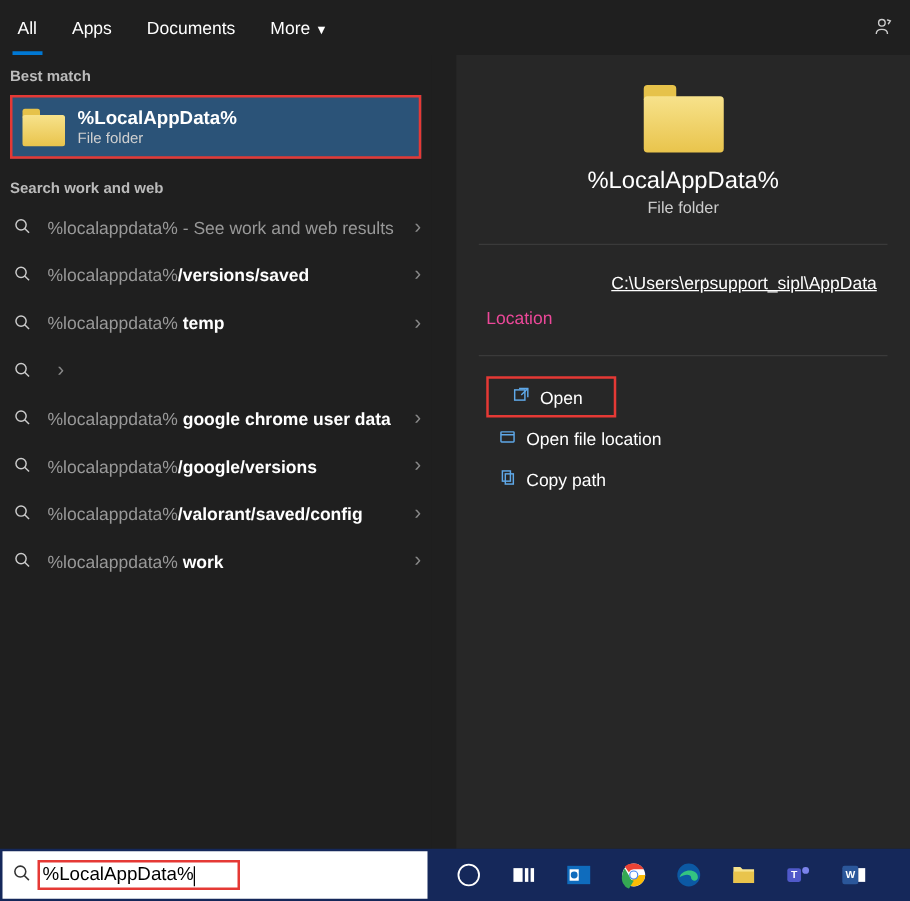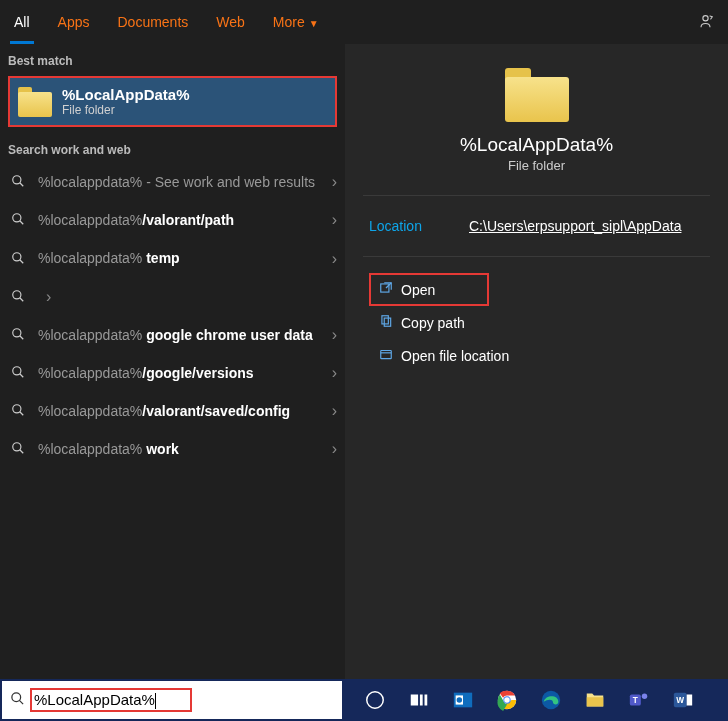--- a/index.html
+++ b/index.html
@@ -1,25 +1,25 @@
 <!DOCTYPE html>
 <html><head>
 <meta charset="utf-8">
 <style>
   * { margin: 0; padding: 0; box-sizing: border-box; font-family: "Segoe UI", sans-serif; }
   body { background: #1f1f1f; width: 728px; height: 721px; overflow: hidden; color: #fff; font-size: 13px; }
 
   .topbar { display: flex; align-items: flex-end; height: 44px; background: #1f1f1f; position: relative; }
-  .tab { padding: 0 14px; height: 44px; line-height: 44px; color: #f97316; cursor: pointer; font-size: 14px; }
+  .tab { padding: 0 14px; height: 44px; line-height: 44px; color: #ffffff; cursor: pointer; font-size: 14px; }
   .tab.active { color: #fff; position: relative; }
   .tab.active::after { content: ""; position: absolute; left: 10px; right: 10px; bottom: 0; height: 3px; background: #0078d4; }
   .tab .chev { margin-left: 4px; font-size: 10px; }
   .top-right { position: absolute; right: 12px; top: 0; height: 44px; display: flex; align-items: center; color: #ccc; }
 
-  .main { display: flex; height: calc(721px - 44px - 42px); }
+  .main { display: flex; height: calc(721px - 44px - 42px); gap: 20px; }
 
   .left { width: 345px; background: #1f1f1f; display: flex; flex-direction: column; }
   .section-label { color: #bbb; font-size: 12px; padding: 10px 0 6px 8px; font-weight: 600; }
 
   .best-match {
     margin: 2px 8px 6px 8px;
     border: 2px solid #e53935;
     background: #2b5378;
     display: flex; align-items: center;
     padding: 8px 8px;
@@ -56,27 +56,27 @@
   .folder-ico-lg::after {
     content: ""; position: absolute; left: 0; top: 9px; width: 64px; height: 45px;
     background: linear-gradient(#f7e28b, #e9c44c); border-radius: 3px;
   }
   .prev-title { font-size: 19px; font-weight: 400; }
   .prev-sub { font-size: 13px; color: #ccc; margin-top: 2px; }
 
   .divider { height: 1px; background: #3a3a3a; margin: 6px 18px; }
 
   .loc { display: flex; padding: 16px 24px; font-size: 14px; }
-  .loc-label { width: 100px; color: #0ea5e9; }
+  .loc-label { width: 100px; color: #ec4899; margin-top: 28px; }
   .loc-val { text-decoration: underline; color: #ffffff; }
 
   .actions { padding: 10px 24px; }
   .action { display: flex; align-items: center; padding: 8px 10px; font-size: 14px; cursor: pointer; }
   .action .aicon { width: 22px; color: #5fa8e8; font-size: 13px; }
-  .action.highlight { border: 2px solid #e53935; padding: 6px 8px; width: 120px; }
+  .action.highlight { border: 2px solid #e53935; padding: 6px 19px; width: 104px; }
 
   .taskbar {
     height: 42px; background: #15285a; display: flex; align-items: center;
     position: absolute; bottom: 0; left: 0; right: 0;
   }
   .search-box {
     height: 38px; background: #fff; width: 340px; display: flex; align-items: center;
     margin: 2px 0 2px 2px; position: relative;
   }
   .search-box .sicon2 { width: 30px; text-align: center; color: #333; font-size: 15px; }
@@ -93,21 +93,20 @@
   }
   @keyframes blink { 50% { opacity: 0; } }
 </style>
 </head>
 <body>
 
 <div class="topbar">
   <div class="tab active">All</div>
   <div class="tab">Apps</div>
   <div class="tab">Documents</div>
-  <div class="tab">Web</div>
   <div class="tab"><span>More</span><span class="chev">▼</span></div>
   <div class="top-right">
     <svg width="18" height="18" viewBox="0 0 24 24" fill="none" stroke="#ccc" stroke-width="1.5">
       <circle cx="10" cy="7" r="3.5"></circle>
         <path d="M4 19c0-3 2.5-5 6-5s6 2 6 5"></path>
       <path d="M16 4l3 1-2 3" stroke-linecap="round"></path>
     </svg>
   </div>
 </div>
 
@@ -132,21 +131,21 @@
               <path d="M21 21l-6-6"></path>
             </svg></span>
           <span class="stext"><span class="dim">%localappdata%</span><span class="dim"> - See work and web results</span></span>
           <span class="chevr">›</span>
         </div>
         <div class="suggest">
           <span class="sicon"><svg width="14" height="14" viewBox="0 0 24 24" fill="none" stroke="#ccc" stroke-width="2">
               <circle cx="10" cy="10" r="7"></circle>
               <path d="M21 21l-6-6"></path>
             </svg></span>
-          <span class="stext"><span class="dim">%localappdata%</span><span class="strong">/valorant/path</span></span>
+          <span class="stext"><span class="dim">%localappdata%</span><span class="strong">/versions/saved</span></span>
           <span class="chevr">›</span>
         </div>
         <div class="suggest">
           <span class="sicon"><svg width="14" height="14" viewBox="0 0 24 24" fill="none" stroke="#ccc" stroke-width="2">
               <circle cx="10" cy="10" r="7"></circle>
               <path d="M21 21l-6-6"></path>
             </svg></span>
           <span class="stext"><span class="dim">%localappdata%</span><span class="strong"> temp</span></span>
           <span class="chevr">›</span>
         </div>
@@ -215,34 +214,34 @@
               <rect x="3" y="5" width="14" height="14"></rect>
               <path d="M9 3h12v12"></path>
               <path d="M21 3l-9 9"></path>
             </svg>
         </span>
         <span>Open</span>
       </div>
       <div class="action">
         <span class="aicon">
           <svg width="14" height="14" viewBox="0 0 24 24" fill="none" stroke="#5fa8e8" stroke-width="2">
+              <rect x="3" y="6" width="18" height="14" rx="1"></rect>
+              <path d="M3 10h18"></path>
+            </svg>
+        </span>
+        <span>Open file location</span>
+      </div>
+      <div class="action">
+        <span class="aicon">
+          <svg width="14" height="14" viewBox="0 0 24 24" fill="none" stroke="#5fa8e8" stroke-width="2">
               <rect x="5" y="3" width="11" height="14"></rect>
               <rect x="9" y="7" width="11" height="14"></rect>
             </svg>
         </span>
         <span>Copy path</span>
-      </div>
-      <div class="action">
-        <span class="aicon">
-          <svg width="14" height="14" viewBox="0 0 24 24" fill="none" stroke="#5fa8e8" stroke-width="2">
-              <rect x="3" y="6" width="18" height="14" rx="1"></rect>
-              <path d="M3 10h18"></path>
-            </svg>
-        </span>
-        <span>Open file location</span>
       </div>
     </div>
   </div>
 </div>
 
 <div class="taskbar">
   <div class="search-box">
     <span class="sicon2">
       <svg width="15" height="15" viewBox="0 0 24 24" fill="none" stroke="#333" stroke-width="2">
           <circle cx="10" cy="10" r="7"></circle>

